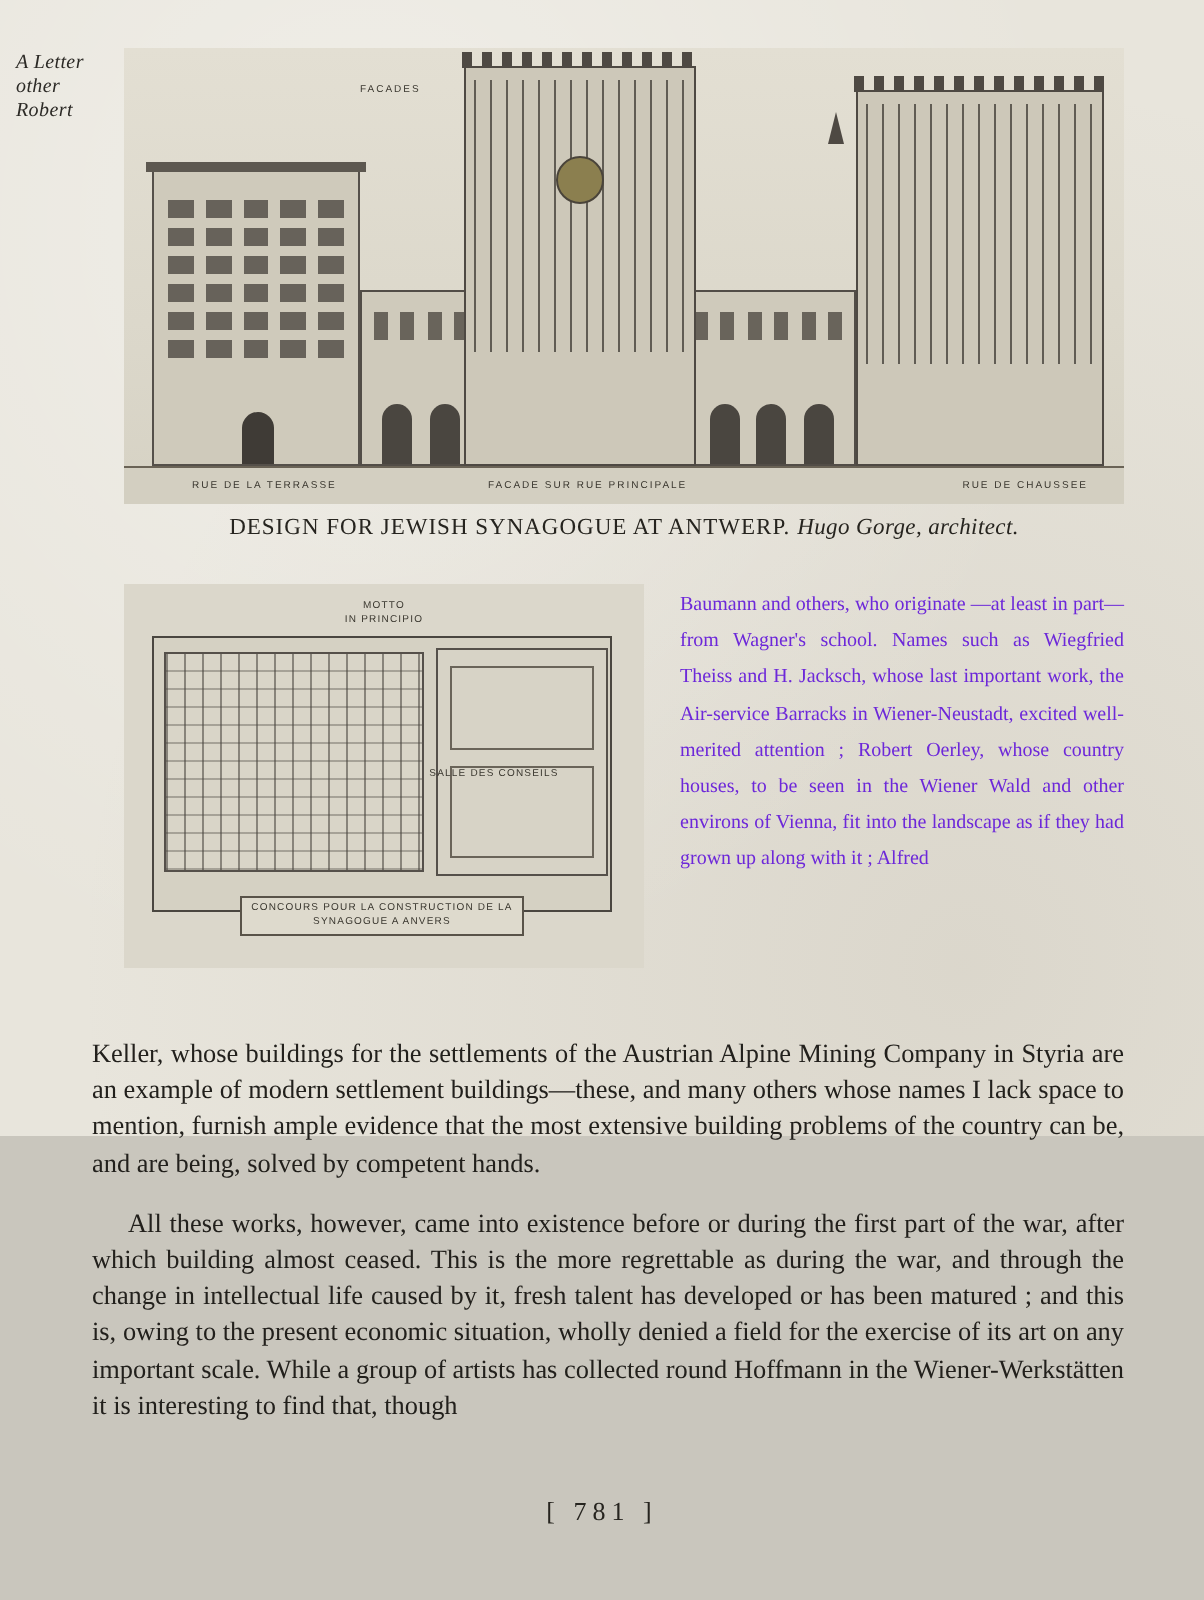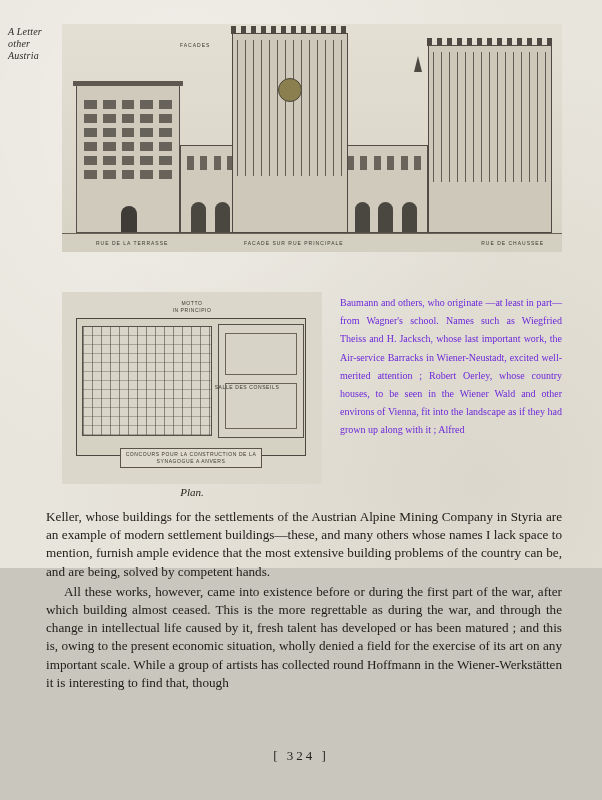--- a/index.html
+++ b/index.html
@@ -356,21 +356,21 @@
     position: absolute;
     left: 46px;
     top: 506px;
     width: 516px;
     font-size: 13.2px;
     line-height: 18.2px;
     color: #22201c;
     text-align: justify;
   }
   .full-text p {
-    margin: 2px 0 0 0;
+    margin: 12px 0 0 0;
   }
   .full-text p.indent {
     text-indent: 18px;
   }
 
   .folio {
     position: absolute;
     left: 0;
     right: 0;
     top: 748px;
@@ -382,21 +382,21 @@
 </style>
 </head>
 <body>
 
 <div class="page">
   <div class="content">
 
     <div class="marginal">
       <div>A Letter</div>
       <div>other</div>
-      <div>Austria</div>
+      <div>Robert</div>
     </div>
 
     <div class="plate-top">
       <div class="sky"></div>
 
       <div class="plate-cap" style="left:118px; top:18px;">FACADES</div>
       <div class="plate-cap" style="left:36px; top:72px;">FAMILLE A 1000</div>
 
       <div class="bldg-left">
         <div class="roofline"></div>
@@ -484,39 +484,42 @@
       <div class="spire" style="left:352px; bottom:180px;"></div>
 
       <div class="groundline"></div>
       <div class="baseband"></div>
 
       <div class="plate-cap" style="left:34px; bottom:6px;">RUE DE LA TERRASSE</div>
       <div class="plate-cap" style="left:182px; bottom:6px;">FACADE SUR RUE PRINCIPALE</div>
       <div class="plate-cap" style="right:18px; bottom:6px;">RUE DE CHAUSSEE</div>
     </div>
 
+    <div class="caption-top">
+      <span>DESIGN FOR JEWISH SYNAGOGUE AT ANTWERP.</span>
+      <span class="credit">Hugo Gorge, architect.</span>
+    </div>
 
     <div class="plate-plan">
       <div class="plan-note plan-title" style="white-space:pre-line;">MOTTO
 IN PRINCIPIO</div>
       <div class="plan-outline"></div>
       <div class="plan-hall"></div>
       <div class="plan-right"></div>
       <div class="plan-note plan-mid-label">SALLE DES CONSEILS</div>
       <div class="plan-note plan-box-label" style="white-space:pre-line;">CONCOURS POUR LA CONSTRUCTION DE LA
 SYNAGOGUE A ANVERS</div>
     </div>
 
-    <div class="caption-plan">Plan.</div>
 
     <div class="col-right">
       <p>Baumann and others, who originate —at least in part—from Wagner's school.  Names such as Wiegfried Theiss and H. Jacksch, whose last important work, the Air-service Barracks in Wiener-Neustadt, excited well-merited attention ; Robert Oerley, whose country houses, to be seen in the Wiener Wald and other environs of Vienna, fit into the landscape as if they had grown up along with it ;  Alfred</p>
     </div>
 
     <div class="full-text">
       <p>Keller, whose buildings for the settlements of the Austrian Alpine Mining Company in Styria are an example of modern settlement buildings—these, and many others whose names I lack space to mention, furnish ample evidence that the most extensive building problems of the country can be, and are being, solved by competent hands.</p>
       <p class="indent">All these works, however, came into existence before or during the first part of the war, after which building almost ceased.   This is the more regrettable as during the war, and through the change in intellectual life caused by it, fresh talent has developed or has been matured ; and this is, owing to the present economic situation, wholly denied a field for the exercise of its art on any important scale.  While a group of artists has collected round Hoffmann in the Wiener-Werkstätten it is interesting to find that, though</p>
     </div>
 
-    <div class="folio">[  324  ]</div>
+    <div class="folio">[  781  ]</div>
 
   </div>
 </div>
 
 </body></html>

